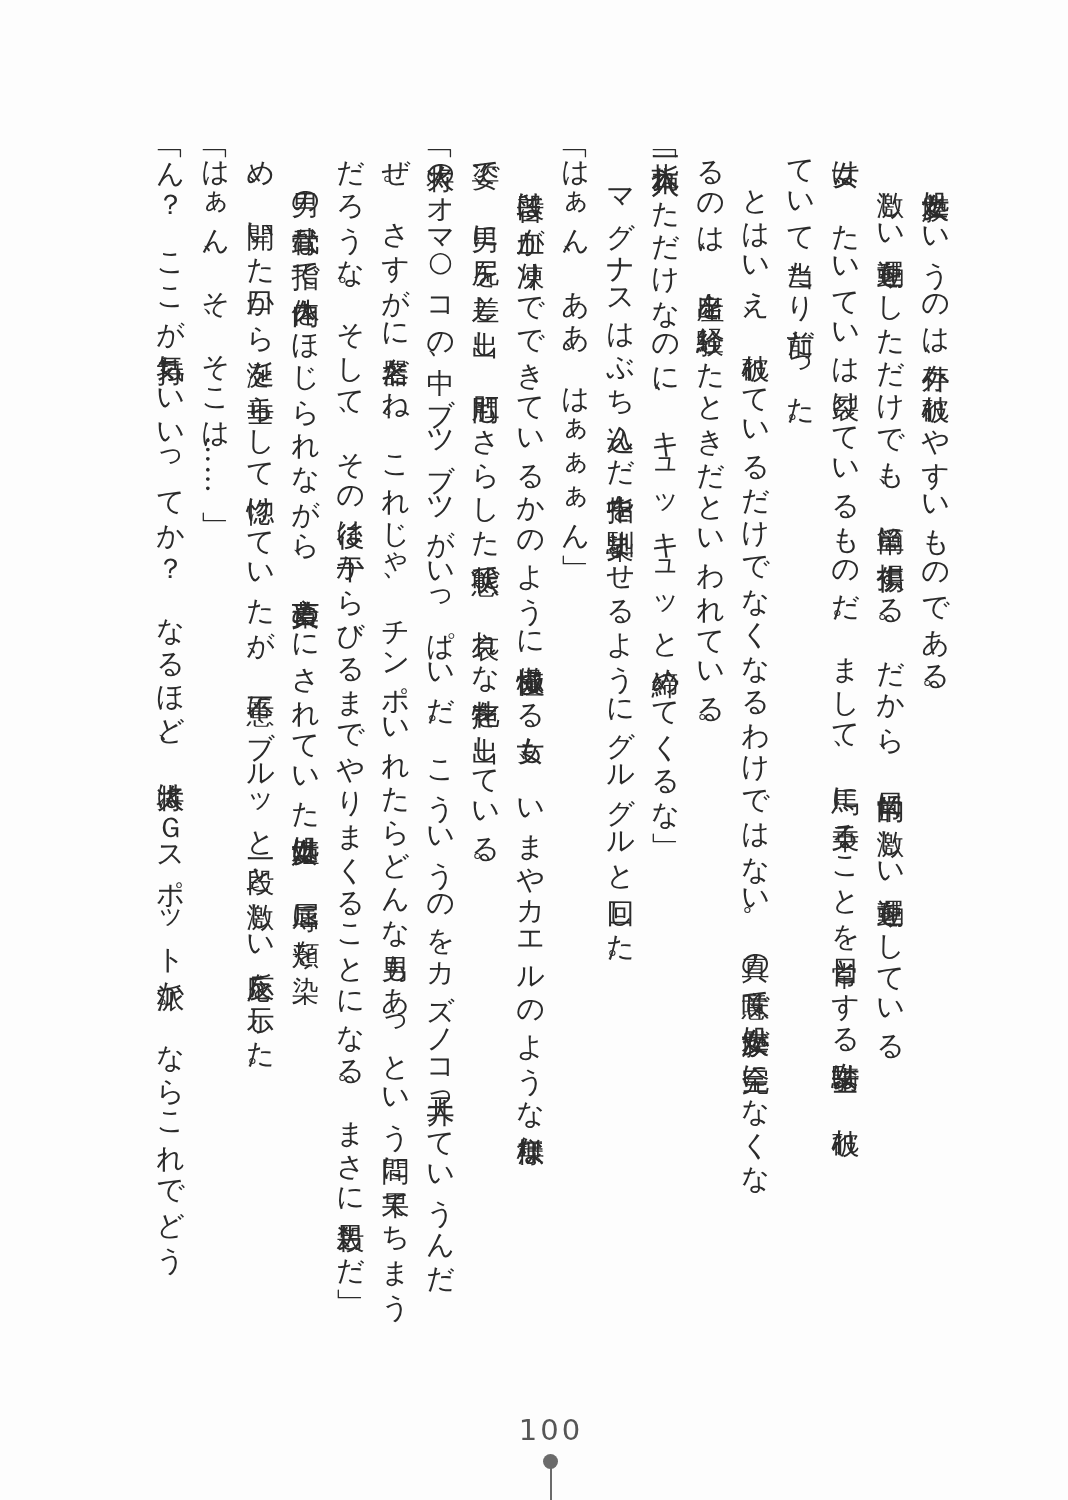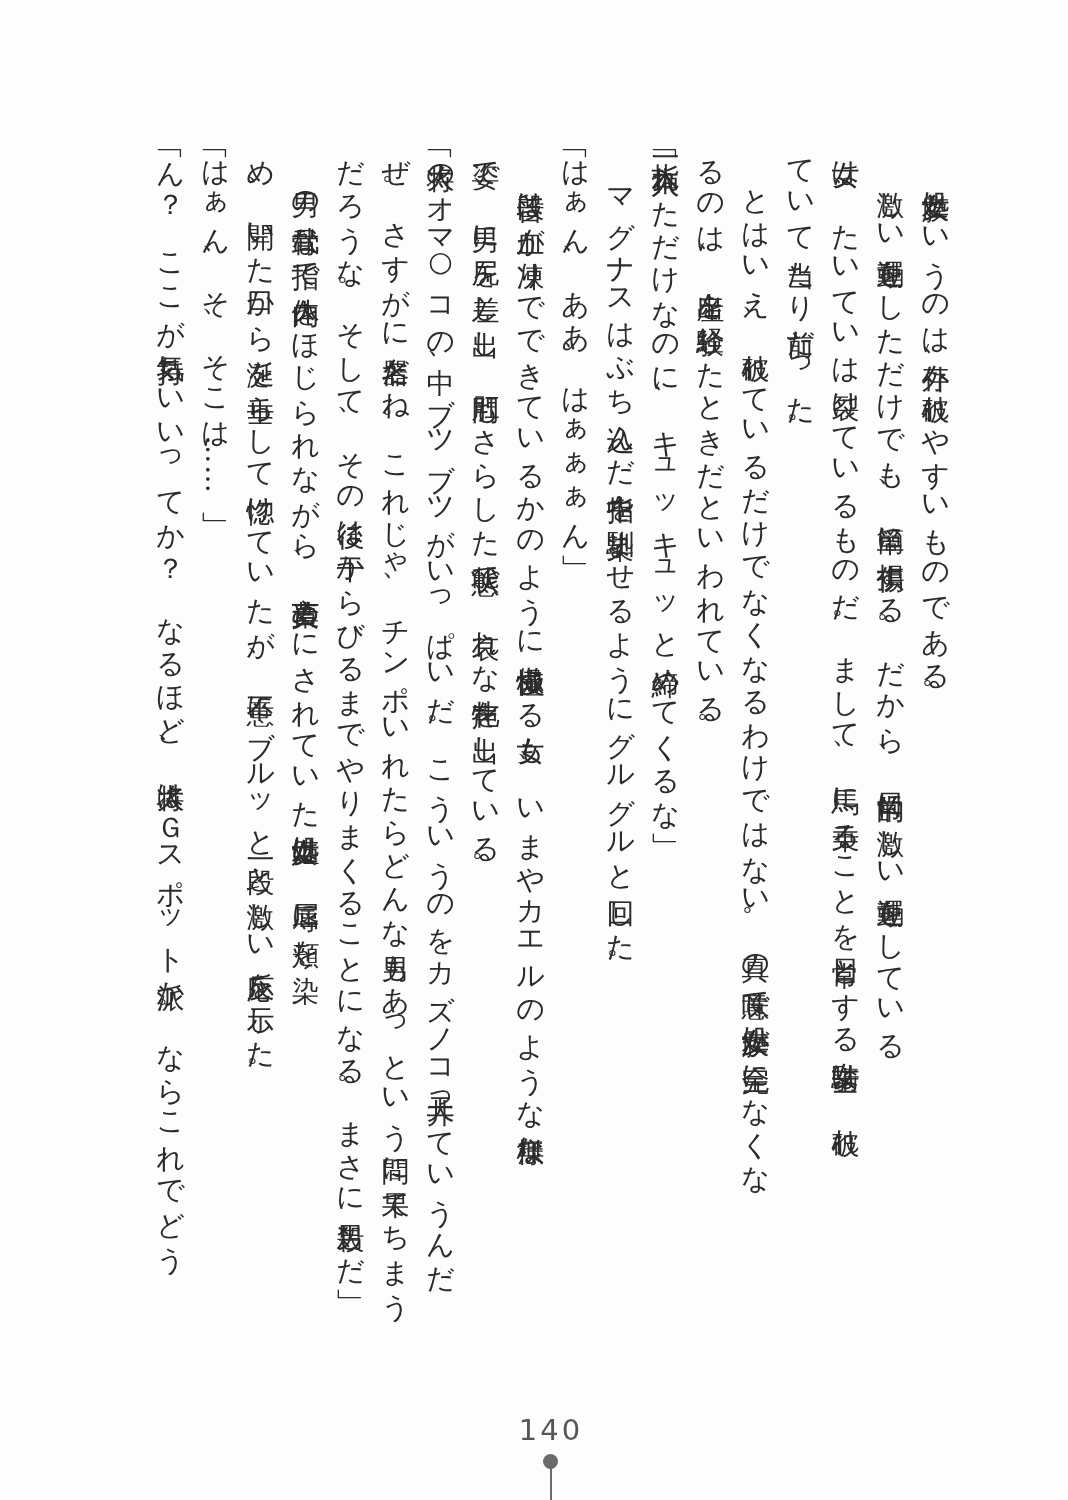--- a/index.html
+++ b/index.html
@@ -87,19 +87,19 @@
       <div class="text-line">姿で、男に尻を差し出し、肛門もさらした状態で、哀れな牝声を出している。</div>
       <div class="text-line">「大将のオマ○コの中、ブツブツがいっぱいだ。こういうのをカズノコ天井っていうんだ</div>
       <div class="text-line">ぜ。さすがに名器だね。これじゃ、チンポいれたらどんな男もあっという間に果てちまう</div>
       <div class="text-line">だろうな。そして、その後は干からびるまでやりまくることになる。まさに男殺しだ」</div>
       <div class="text-line indent">男の武骨な指で体内をほじられながら、言葉責めにされていた処女姫は、屈辱に頬を染</div>
       <div class="text-line">め、開いた口から涎を垂らして惚けていたが、不意にブルッと一段と激しい反応を示した。</div>
       <div class="text-line">「はぁん、そ、そこは……」</div>
       <div class="text-line">「ん？　ここが気持ちいいってか？　なるほど、大将はＧスポット派か。ならこれでどう</div>
     </div>
 
-  <div class="page-number">140</div>
+  <div class="page-number">100</div>
 
   <div class="ornament-circle"></div>
 
   <div class="ornament-line"></div>
 
 </div>
 
 </body></html>

